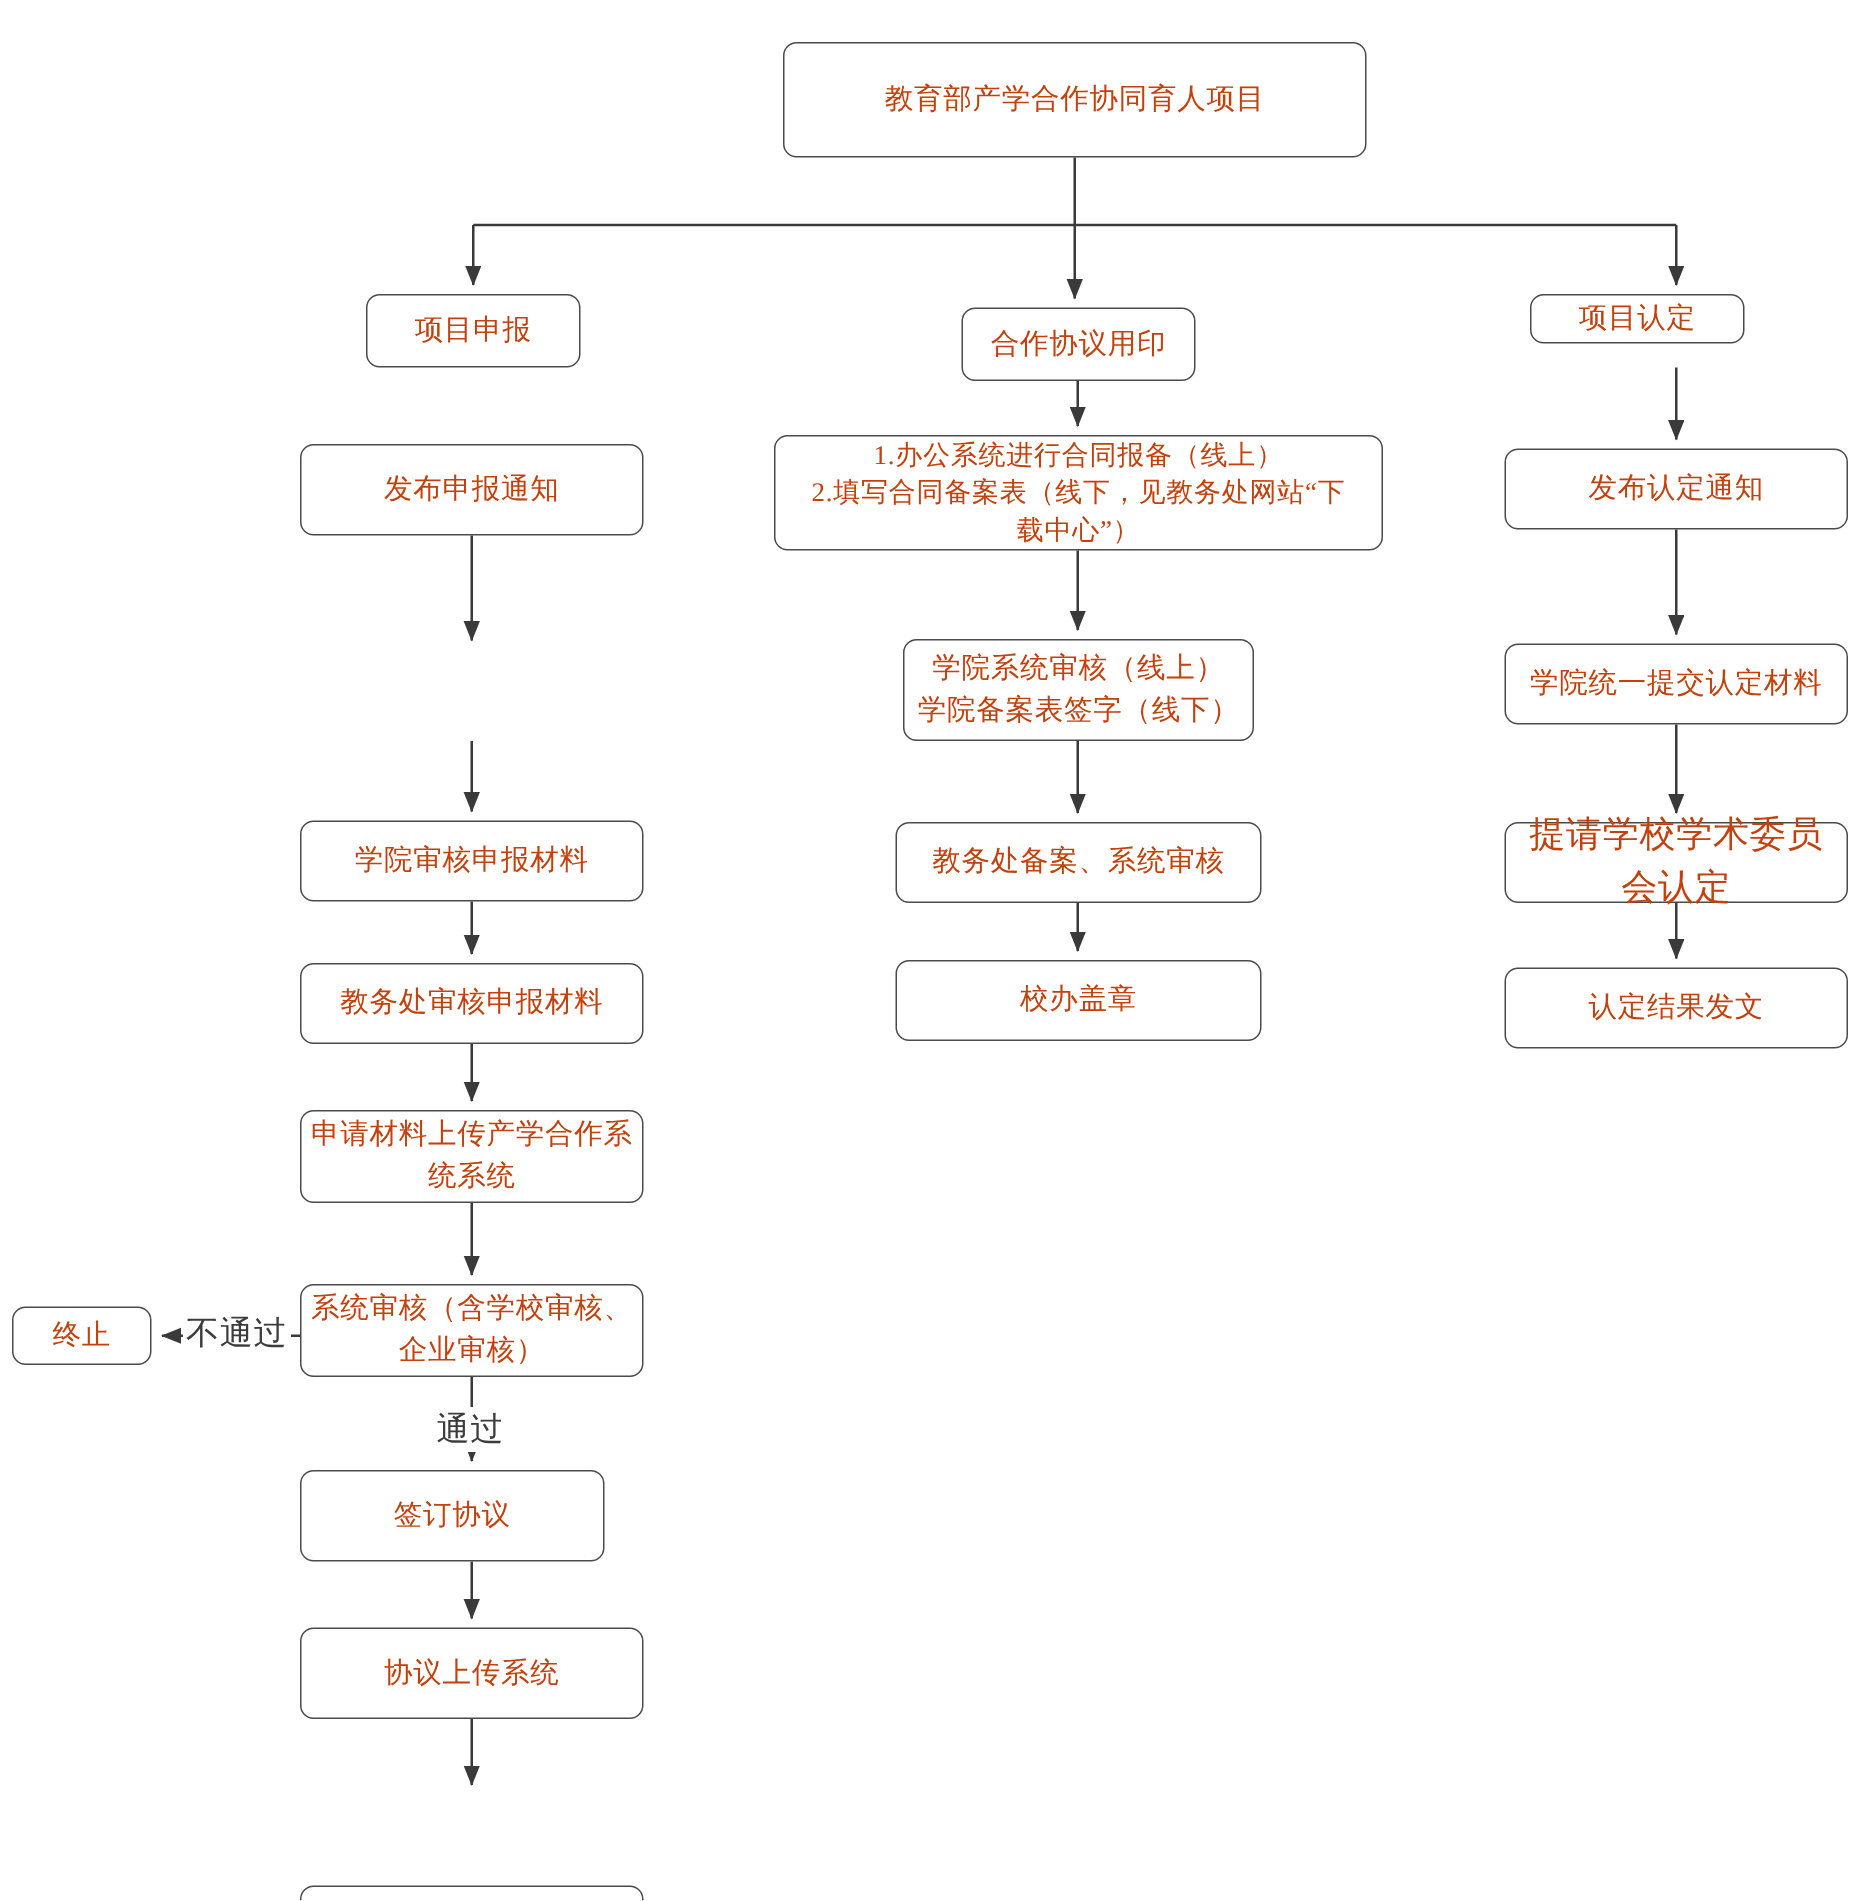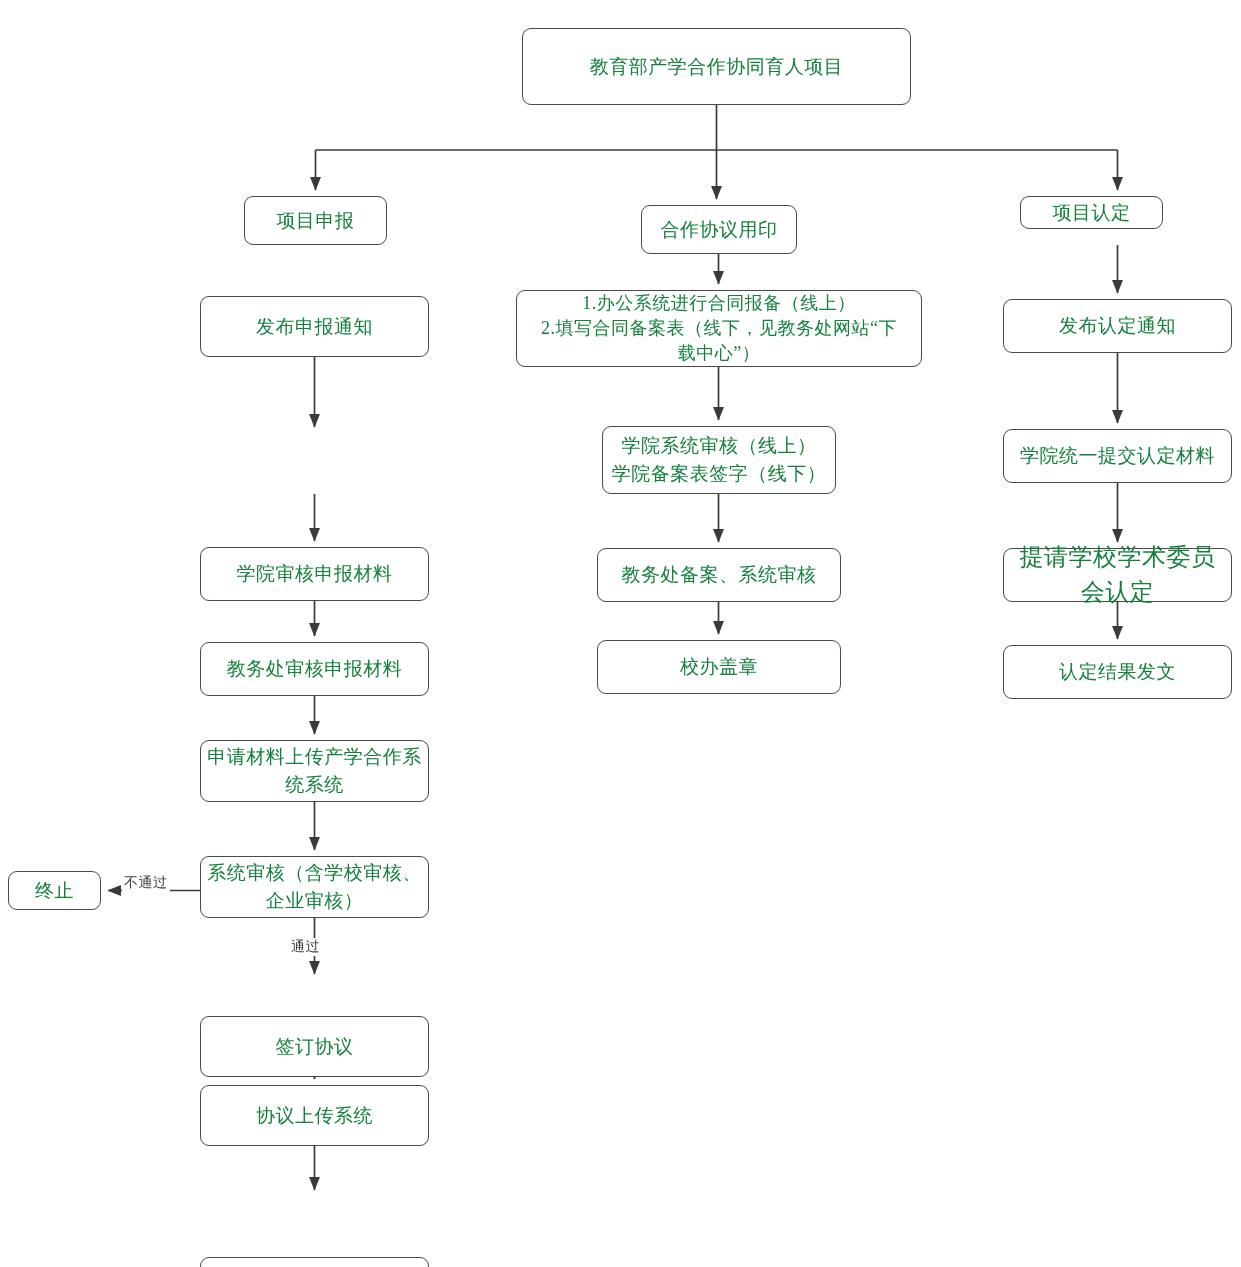--- a/index.html
+++ b/index.html
@@ -31,31 +31,31 @@
     box-sizing: border-box;
     border: 1.4px solid #4a4a4a;
     border-radius: 9px;
     background: #ffffff;
     display: flex;
     align-items: center;
     justify-content: center;
     text-align: center;
     font-size: 19px;
     line-height: 1.45;
-    color: #15803d;
+    color: #c2410c;
     letter-spacing: 0.5px;
     padding: 2px 6px;
   }
   .node-text {
     display: block;
     white-space: pre-line;
   }
   .edge-label {
     position: absolute;
-    font-size: 14px;
+    font-size: 22px;
     color: #3c3c3c;
     background: #ffffff;
     letter-spacing: 0.5px;
     white-space: nowrap;
     padding: 0 2px;
   }
 </style>
 </head>
 <body>
 
@@ -122,21 +122,21 @@
     <span class="node-text">教务处审核申报材料</span>
   </div>
   <div class="node" style="left:200px;top:740px;width:229px;height:62px;">
     <span class="node-text">申请材料上传产学合作系
 统系统</span>
   </div>
   <div class="node" style="left:200px;top:856px;width:229px;height:62px;">
     <span class="node-text">系统审核（含学校审核、
 企业审核）</span>
   </div>
-  <div class="node" style="left:200px;top:1016px;width:229px;height:61px;">
+  <div class="node" style="left:200px;top:980px;width:203px;height:61px;">
     <span class="node-text">签订协议</span>
   </div>
   <div class="node" style="left:200px;top:1085px;width:229px;height:61px;">
     <span class="node-text">协议上传系统</span>
   </div>
   <div class="node" style="left:200px;top:1257px;width:229px;height:51px;">
     <span class="node-text">教育部立项发文</span>
   </div>
 
   <div class="node" style="left:8px;top:871px;width:93px;height:39px;">

